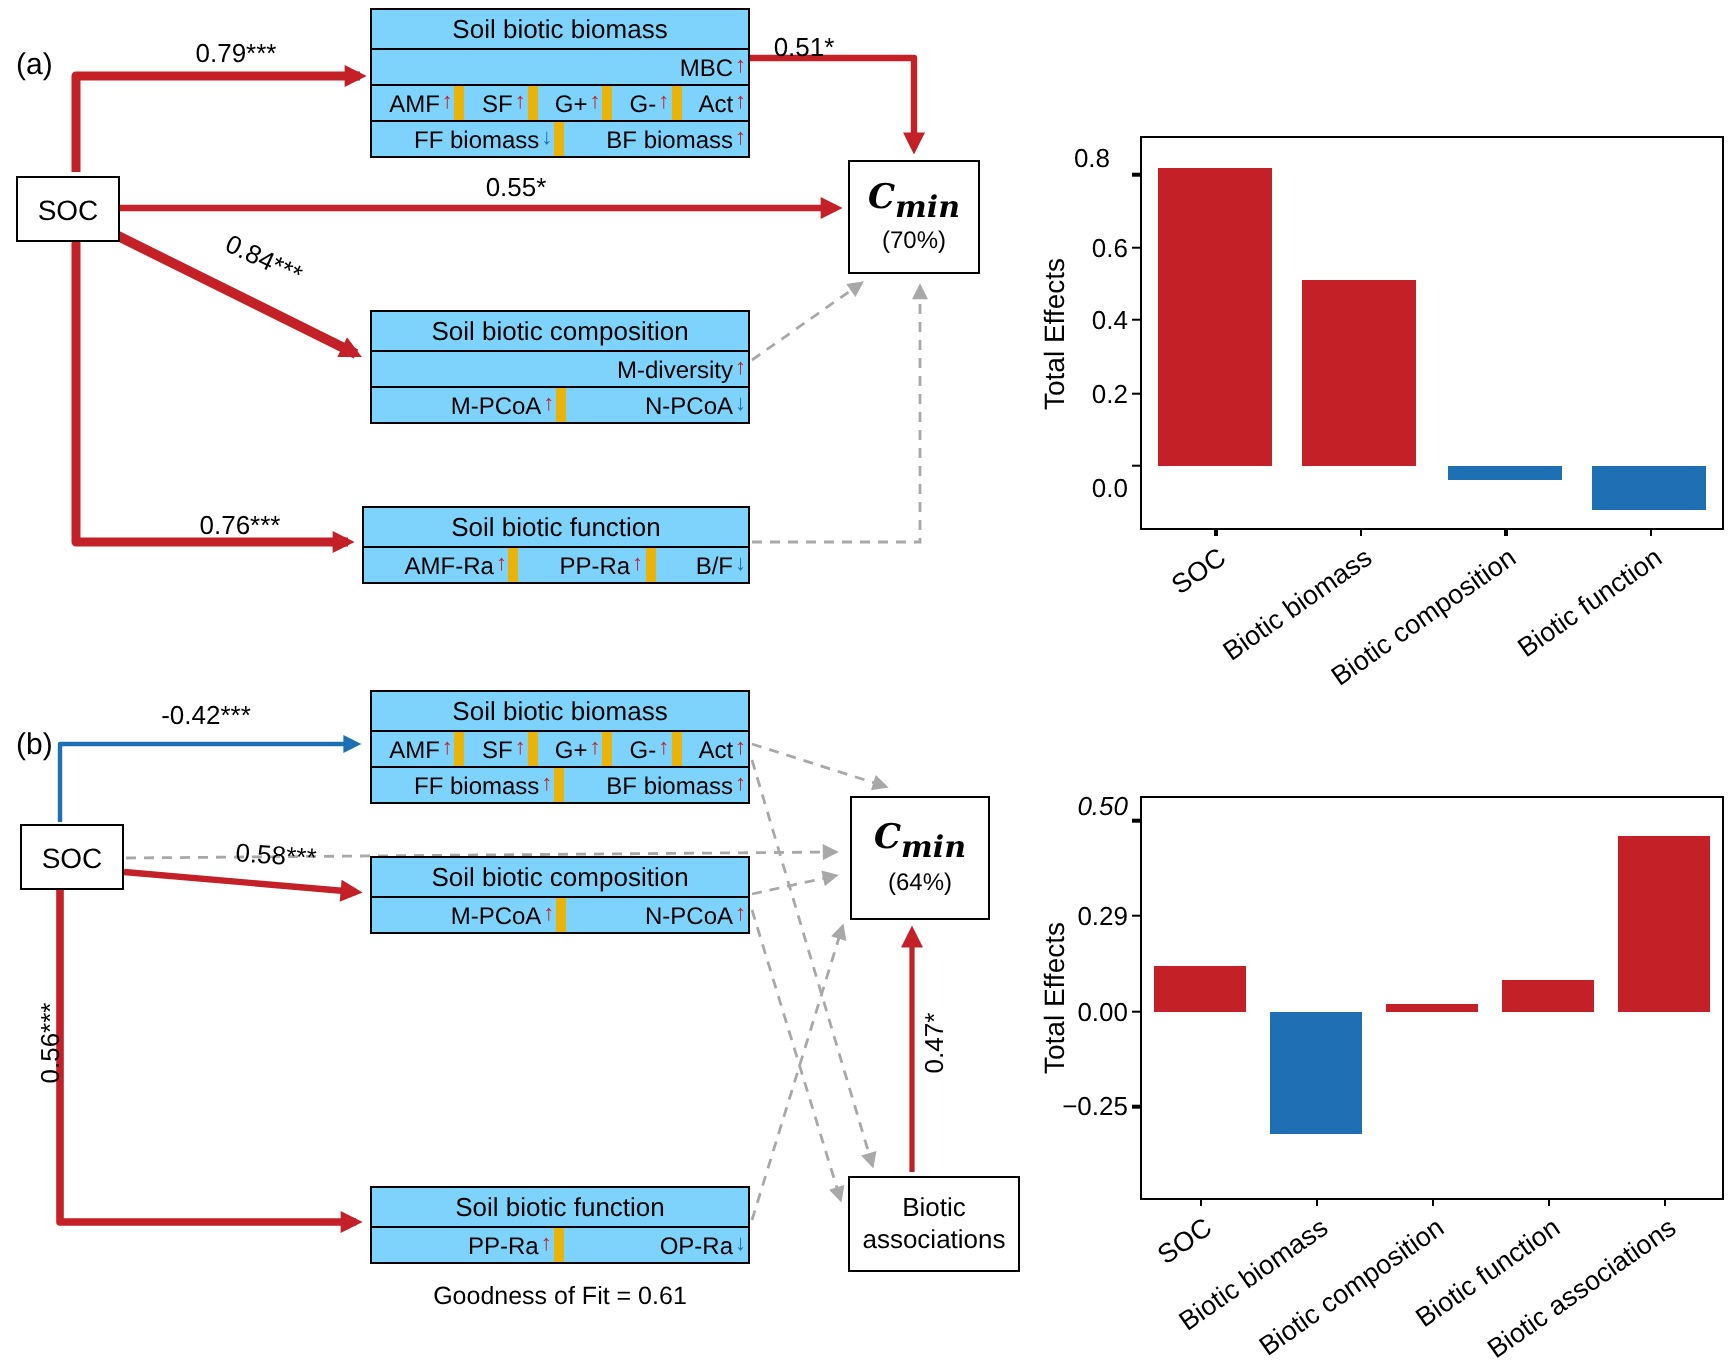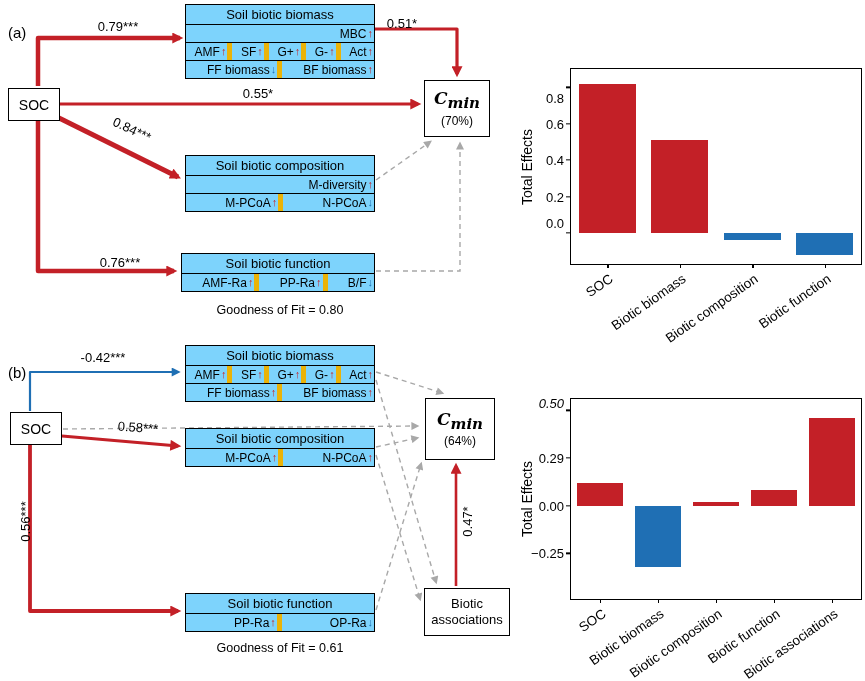--- a/index.html
+++ b/index.html
@@ -166,36 +166,35 @@
         </span>
       </div>
   </div>
 
   <span class="coef" style="left:78px;top:19px;width:80px">0.79***</span>
   <span class="coef" style="left:362px;top:16px;width:80px">0.51*</span>
   <span class="coef" style="left:218px;top:86px;width:80px">0.55*</span>
   <span class="coef" style="left:92px;top:122px;width:80px;transform:rotate(25deg)">0.84***</span>
   <span class="coef" style="left:80px;top:255px;width:80px">0.76***</span>
 
-  <div class="gof" style="left:185px;top:303px;width:190px">Goodness of Fit = 0.80</div>
 
   <div class="chart" style="left:570px;top:68px;width:292px;height:197px">
       <div class="ylabel-wrap">
         <span class="ylabel">Total Effects</span>
       </div>
       <div class="ytickmark" style="top: 18.2243px;"></div>
-      <div class="ytick" style="top: 29px;">0.8</div>
+      <div class="ytick" style="top: 10px; text-align: center;">0.8</div>
       <div class="ytickmark" style="top: 54.6729px;"></div>
       <div class="ytick" style="top: 54.6729px;">0.6</div>
       <div class="ytickmark" style="top: 91.1215px;"></div>
       <div class="ytick" style="top: 91.1215px;">0.4</div>
       <div class="ytickmark" style="top: 127.57px;"></div>
       <div class="ytick" style="top: 127.57px;">0.2</div>
       <div class="ytickmark" style="top: 164.019px;"></div>
-      <div class="ytick" style="top: 154px;">0.0</div>
+      <div class="ytick" style="top: 175px;">0.0</div>
       <div class="bar" style="left: 7.975px; width: 56.55px; top: 14.5794px; height: 149.439px; background: rgb(195, 32, 39);"></div>
       <div class="xtickmark" style="left: 36.25px;"></div>
       <div class="xlabel" style="left: -123.75px; top: 202px; width: 160px;">SOC</div>
       <div class="bar" style="left: 80.475px; width: 56.55px; top: 71.0748px; height: 92.9439px; background: rgb(195, 32, 39);"></div>
       <div class="xtickmark" style="left: 108.75px;"></div>
       <div class="xlabel" style="left: -51.25px; top: 202px; width: 160px;">Biotic biomass</div>
       <div class="bar" style="left: 152.975px; width: 56.55px; top: 164.019px; height: 7.28972px; background: rgb(31, 111, 180);"></div>
       <div class="xtickmark" style="left: 181.25px;"></div>
       <div class="xlabel" style="left: 21.25px; top: 202px; width: 160px;">Biotic composition</div>
       <div class="bar" style="left: 225.475px; width: 56.55px; top: 164.019px; height: 21.8692px; background: rgb(31, 111, 180);"></div>

